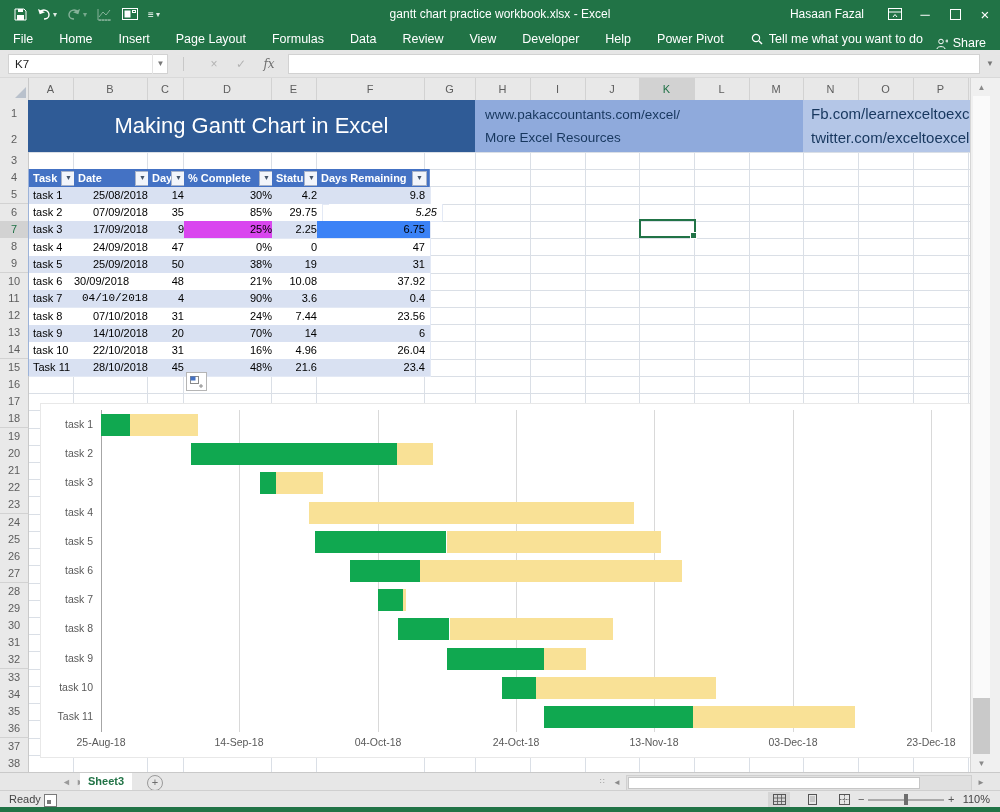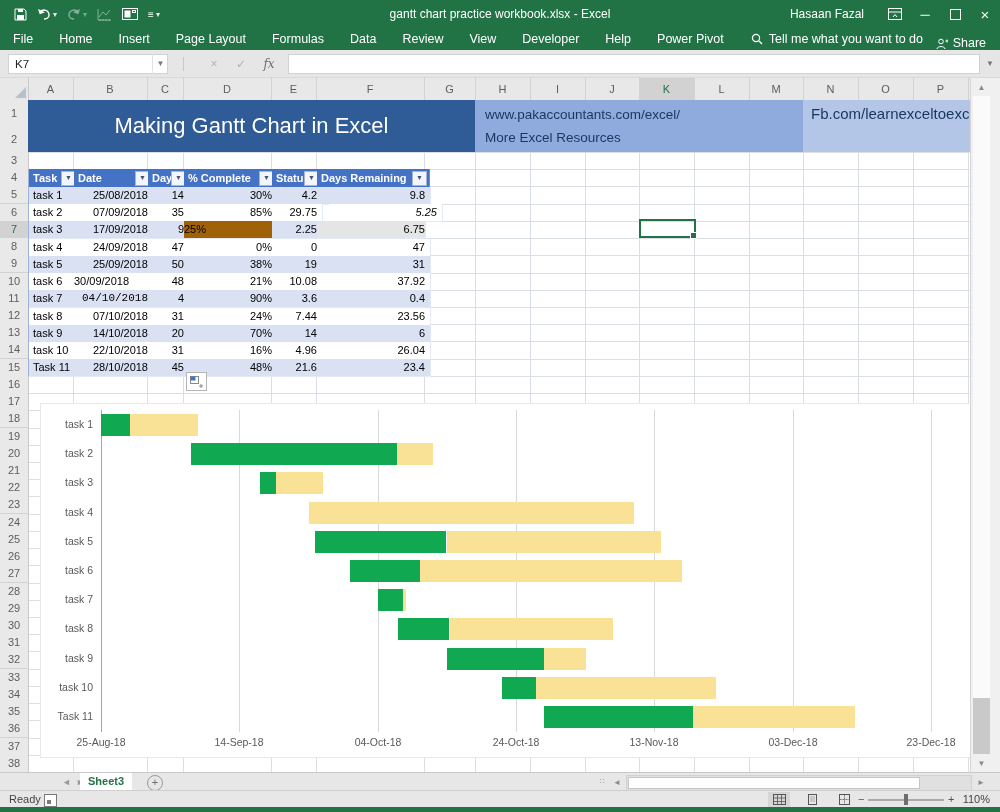--- a/index.html
+++ b/index.html
@@ -307,20 +307,21 @@
     <div class="rh" style="top: 620px; height: 17px; line-height: 17px;">36</div>
     <div class="rh" style="top: 638px; height: 17px; line-height: 17px;">37</div>
     <div class="rh" style="top: 655px; height: 17px; line-height: 17px;">38</div>
     <div class="abs banner-title">Making Gantt Chart in Excel</div>
     <div class="abs banner-res">
       <div>www.pakaccountants.com/excel/</div>
       <div>More Excel Resources</div>
     </div>
     <div class="abs banner-soc">
       <div>Fb.com/learnexceltoexcel</div>
+      <div>twitter.com/exceltoexcel</div>
     </div>
     <div class="abs" id="xtable" style="height: 207px;">
       <div class="thcell" style="left: 0px; width: 45px;"><div style="position: static; display: inline; pointer-events: none;">Task</div><div class="filterbtn">▼</div></div>
       <div class="thcell" style="left: 45px; width: 74px;"><div style="position: static; display: inline; pointer-events: none;">Date</div><div class="filterbtn">▼</div></div>
       <div class="thcell" style="left: 119px; width: 36px;"><div style="position: static; display: inline; pointer-events: none;">Days</div><div class="filterbtn">▼</div></div>
       <div class="thcell" style="left: 155px; width: 88px;"><div style="position: static; display: inline; pointer-events: none;">% Complete</div><div class="filterbtn">▼</div></div>
       <div class="thcell" style="left: 243px; width: 45px;"><div style="position: static; display: inline; pointer-events: none;">Status</div><div class="filterbtn">▼</div></div>
       <div class="thcell" style="left: 288px; width: 108px;"><div style="position: static; display: inline; pointer-events: none;">Days Remaining</div><div class="filterbtn">▼</div></div>
       <div class="tcell" style="left: 0px; top: 18px; width: 45px; height: 17px; line-height: 17px; background: rgb(217, 225, 242); text-align: left; padding-left: 4px; padding-right: 0px;">task 1</div>
       <div class="tcell" style="left: 45px; top: 18px; width: 74px; height: 17px; line-height: 17px; background: rgb(217, 225, 242); text-align: right; padding-left: 0px; padding-right: 5px;">25/08/2018</div>
@@ -330,23 +331,23 @@
       <div class="tcell" style="left: 288px; top: 18px; width: 108px; height: 17px; line-height: 17px; background: rgb(217, 225, 242); text-align: right; padding-left: 0px; padding-right: 5px;">9.8</div>
       <div class="tcell" style="left: 0px; top: 35px; width: 45px; height: 17px; line-height: 17px; background: rgb(255, 255, 255); text-align: left; padding-left: 4px; padding-right: 0px;">task 2</div>
       <div class="tcell" style="left: 45px; top: 35px; width: 74px; height: 17px; line-height: 17px; background: rgb(255, 255, 255); text-align: right; padding-left: 0px; padding-right: 5px;">07/09/2018</div>
       <div class="tcell" style="left: 119px; top: 35px; width: 36px; height: 17px; line-height: 17px; background: rgb(255, 255, 255); text-align: right; padding-left: 0px; padding-right: 5px;">35</div>
       <div class="tcell" style="left: 155px; top: 35px; width: 88px; height: 17px; line-height: 17px; background: rgb(255, 255, 255); text-align: right; padding-left: 0px; padding-right: 5px;">85%</div>
       <div class="tcell" style="left: 243px; top: 35px; width: 45px; height: 17px; line-height: 17px; background: rgb(255, 255, 255); text-align: right; padding-left: 0px; padding-right: 5px;">29.75</div>
       <div class="tcell" style="left: 300px; top: 35px; width: 108px; height: 17px; line-height: 17px; background: rgb(255, 255, 255); text-align: right; padding-left: 0px; padding-right: 5px; font-style: italic;">5.25</div>
       <div class="tcell" style="left: 0px; top: 52px; width: 45px; height: 17px; line-height: 17px; background: rgb(217, 225, 242); text-align: left; padding-left: 4px; padding-right: 0px;">task 3</div>
       <div class="tcell" style="left: 45px; top: 52px; width: 74px; height: 17px; line-height: 17px; background: rgb(217, 225, 242); text-align: right; padding-left: 0px; padding-right: 5px;">17/09/2018</div>
       <div class="tcell" style="left: 119px; top: 52px; width: 36px; height: 17px; line-height: 17px; background: rgb(217, 225, 242); text-align: right; padding-left: 0px; padding-right: 5px;">9</div>
-      <div class="tcell" style="left: 155px; top: 52px; width: 88px; height: 17px; line-height: 17px; background: #a16207; padding-left: 0px; padding-right: 5px;">25%</div>
+      <div class="tcell" style="left: 155px; top: 52px; width: 88px; height: 17px; line-height: 17px; background: #d946ef; text-align: right; padding-left: 0px; padding-right: 5px;">25%</div>
       <div class="tcell" style="left: 243px; top: 52px; width: 45px; height: 17px; line-height: 17px; background: rgb(217, 225, 242); text-align: right; padding-left: 0px; padding-right: 5px;">2.25</div>
-      <div class="tcell" style="left: 288px; top: 52px; width: 108px; height: 17px; line-height: 17px; background: #e5e5e5; text-align: right; padding-left: 0px; ">6.75</div>
+      <div class="tcell" style="left: 288px; top: 52px; width: 108px; height: 17px; line-height: 17px; background: #3b82f6; text-align: right; padding-left: 0px; padding-right: 5px;">6.75</div>
       <div class="tcell" style="left: 0px; top: 70px; width: 45px; height: 17px; line-height: 17px; background: rgb(255, 255, 255); text-align: left; padding-left: 4px; padding-right: 0px;">task 4</div>
       <div class="tcell" style="left: 45px; top: 70px; width: 74px; height: 17px; line-height: 17px; background: rgb(255, 255, 255); text-align: right; padding-left: 0px; padding-right: 5px;">24/09/2018</div>
       <div class="tcell" style="left: 119px; top: 70px; width: 36px; height: 17px; line-height: 17px; background: rgb(255, 255, 255); text-align: right; padding-left: 0px; padding-right: 5px;">47</div>
       <div class="tcell" style="left: 155px; top: 70px; width: 88px; height: 17px; line-height: 17px; background: rgb(255, 255, 255); text-align: right; padding-left: 0px; padding-right: 5px;">0%</div>
       <div class="tcell" style="left: 243px; top: 70px; width: 45px; height: 17px; line-height: 17px; background: rgb(255, 255, 255); text-align: right; padding-left: 0px; padding-right: 5px;">0</div>
       <div class="tcell" style="left: 288px; top: 70px; width: 108px; height: 17px; line-height: 17px; background: rgb(255, 255, 255); text-align: right; padding-left: 0px; padding-right: 5px;">47</div>
       <div class="tcell" style="left: 0px; top: 87px; width: 45px; height: 17px; line-height: 17px; background: rgb(217, 225, 242); text-align: left; padding-left: 4px; padding-right: 0px;">task 5</div>
       <div class="tcell" style="left: 45px; top: 87px; width: 74px; height: 17px; line-height: 17px; background: rgb(217, 225, 242); text-align: right; padding-left: 0px; padding-right: 5px;">25/09/2018</div>
       <div class="tcell" style="left: 119px; top: 87px; width: 36px; height: 17px; line-height: 17px; background: rgb(217, 225, 242); text-align: right; padding-left: 0px; padding-right: 5px;">50</div>
       <div class="tcell" style="left: 155px; top: 87px; width: 88px; height: 17px; line-height: 17px; background: rgb(217, 225, 242); text-align: right; padding-left: 0px; padding-right: 5px;">38%</div>

